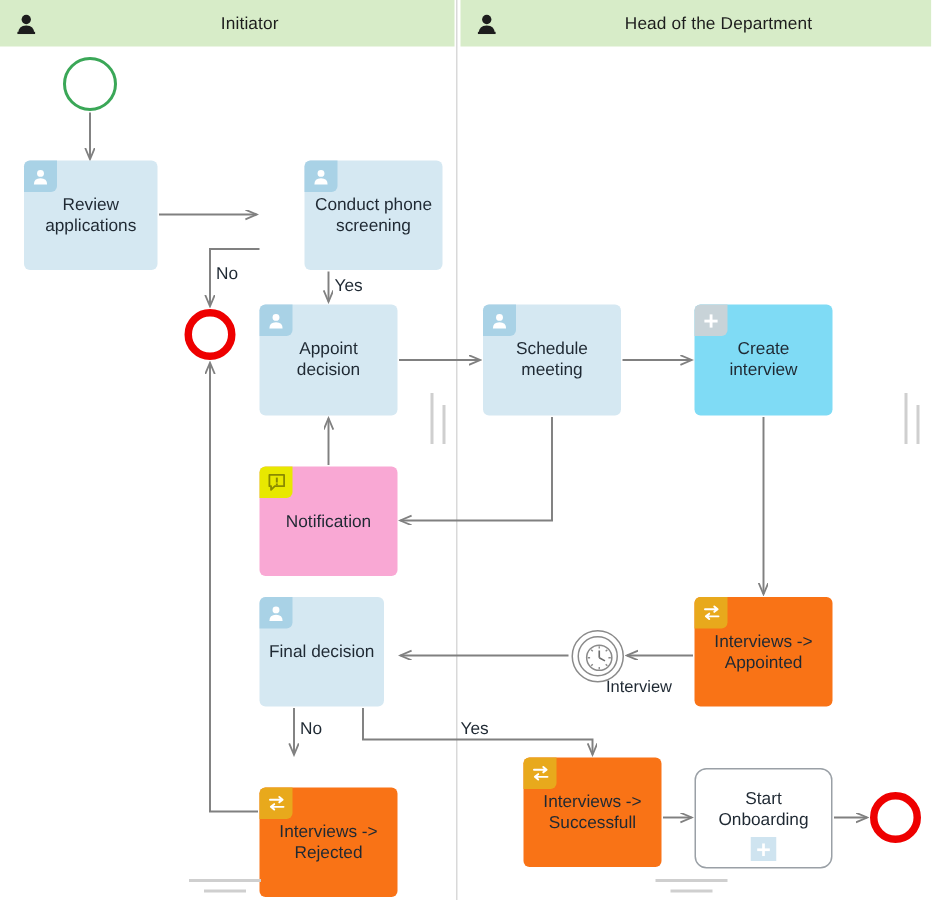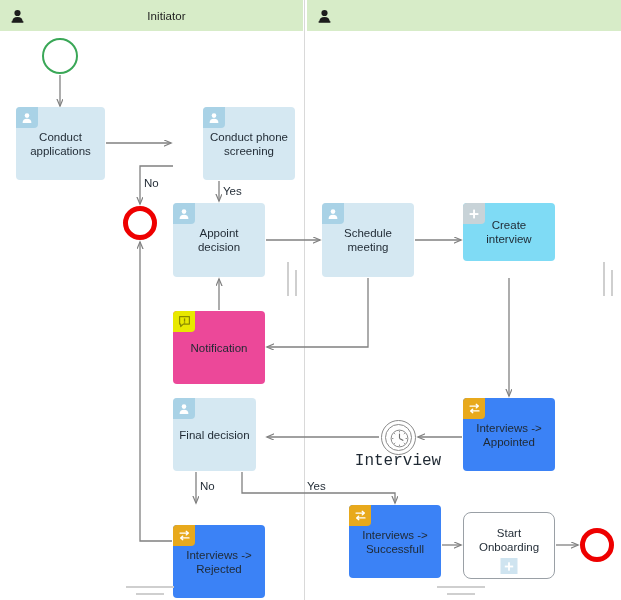--- a/index.html
+++ b/index.html
@@ -76,22 +76,22 @@
     justify-content: center;
     text-align: center;
     font-size: 11.5px;
     line-height: 14px;
     color: #1f2933;
     padding: 4px 6px;
   }
   .node .label { position: relative; z-index: 2; }
   .node-blue   { background: #d5e8f2; }
   .node-cyan   { background: #7fdbf5; }
-  .node-yellow { background: #ec4899; }
-  .node-amber  { background: #3b82f6; }
+  .node-yellow { background: #f9a8d4; }
+  .node-amber  { background: #f97316; }
   .node-plain  {
     background: #ffffff;
     border: 1.5px solid #9aa0a6;
     border-radius: 8px;
   }
 
   
   .marker {
     position: absolute;
     left: 0;
@@ -152,25 +152,24 @@
 
   
   .edge-label {
     position: absolute;
     font-size: 11.5px;
     color: #1f2933;
     white-space: nowrap;
   }
   .node-caption {
     position: absolute;
-    font-size: 16px;
+    font-size: 11px;
     color: #1f2933;
     white-space: nowrap;
-    text-align: center;
-    font-family: Liberation Mono, monospace;
+    text-align: right;
   }
 
   
   .handle {
     position: absolute;
     background: #cfcfcf;
   }
 </style>
 </head>
 <body>
@@ -194,20 +193,21 @@
 
   <div class="lane" style="left:307px;width:314px;">
     <div class="lane-header" style="width:314px;">
       <span class="lane-person">
         <svg width="13" height="14" viewBox="0 0 13 14" aria-hidden="true">
           <circle cx="6.5" cy="4" r="3.1" fill="#1d1d1d"></circle>
           <path d="M1.2 13.2 Q1.2 8 6.5 8 Q11.8 8 11.8 13.2 Z" fill="#1d1d1d"></path>
           <rect x="0.6" y="12.2" width="11.8" height="1.5" fill="#1d1d1d"></rect>
         </svg>
       </span>
+      <span class="lane-title">Head of the Department</span>
     </div>
   </div>
 
   <svg id="edges" viewBox="0 0 621 600">
     <defs>
       <marker id="arrow" markerWidth="9" markerHeight="9" refX="7.4" refY="3.2" orient="auto" markerUnits="userSpaceOnUse">
         <path d="M0,0 L7.6,3.2 L0,6.4" fill="none" stroke="#808080" stroke-width="1.2"></path>
       </marker>
     </defs>
     <g fill="none" stroke="#808080" stroke-width="1.3" marker-end="url(#arrow)">
@@ -272,21 +272,21 @@
   </div>
   <div class="node-caption" style="left:348px;top:452px;width:100px;">Interview</div>
 
   <div class="node node-blue" style="left:16px;top:107px;width:89px;height:73px;">
     <span class="marker marker-user">
       <svg width="12" height="12" viewBox="0 0 12 12" aria-hidden="true">
         <circle cx="6" cy="3.6" r="2.3" fill="#ffffff"></circle>
         <path d="M1.6 11 Q1.6 6.8 6 6.8 Q10.4 6.8 10.4 11 Z" fill="#ffffff"></path>
       </svg>
     </span>
-    <span class="label">Conduct applications</span>
+    <span class="label">Review applications</span>
   </div>
 
   <div class="node node-blue" style="left:173px;top:107px;width:92px;height:73px;margin-left:30px;">
     <span class="marker marker-user">
       <svg width="12" height="12" viewBox="0 0 12 12" aria-hidden="true">
         <circle cx="6" cy="3.6" r="2.3" fill="#ffffff"></circle>
         <path d="M1.6 11 Q1.6 6.8 6 6.8 Q10.4 6.8 10.4 11 Z" fill="#ffffff"></path>
       </svg>
     </span>
     <span class="label">Conduct phone screening</span>
@@ -305,21 +305,21 @@
   <div class="node node-blue" style="left:322px;top:203px;width:92px;height:74px;">
     <span class="marker marker-user">
       <svg width="12" height="12" viewBox="0 0 12 12" aria-hidden="true">
         <circle cx="6" cy="3.6" r="2.3" fill="#ffffff"></circle>
         <path d="M1.6 11 Q1.6 6.8 6 6.8 Q10.4 6.8 10.4 11 Z" fill="#ffffff"></path>
       </svg>
     </span>
     <span class="label">Schedule meeting</span>
   </div>
 
-  <div class="node node-cyan" style="left:463px;top:203px;width:92px;height:58px;">
+  <div class="node node-cyan" style="left:463px;top:203px;width:92px;height:74px;">
     <span class="marker marker-cyan">
       <svg width="12" height="12" viewBox="0 0 12 12" aria-hidden="true">
         <rect x="5.1" y="1.6" width="1.9" height="8.8" fill="#ffffff"></rect>
         <rect x="1.6" y="5.1" width="8.8" height="1.9" fill="#ffffff"></rect>
       </svg>
     </span>
     <span class="label">Create interview</span>
   </div>
 
   <div class="node node-yellow" style="left:173px;top:311px;width:92px;height:73px;">

